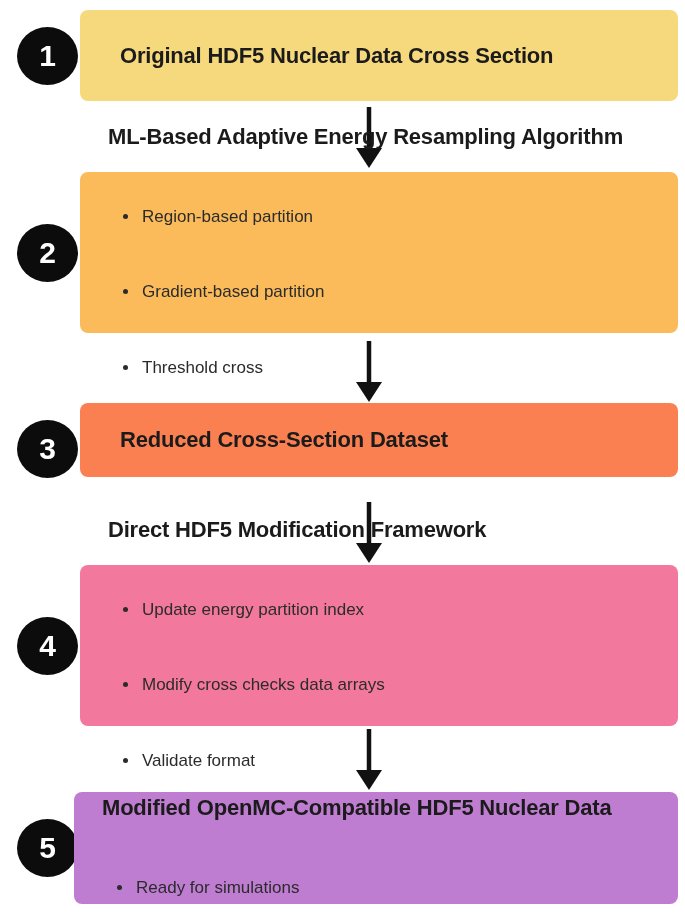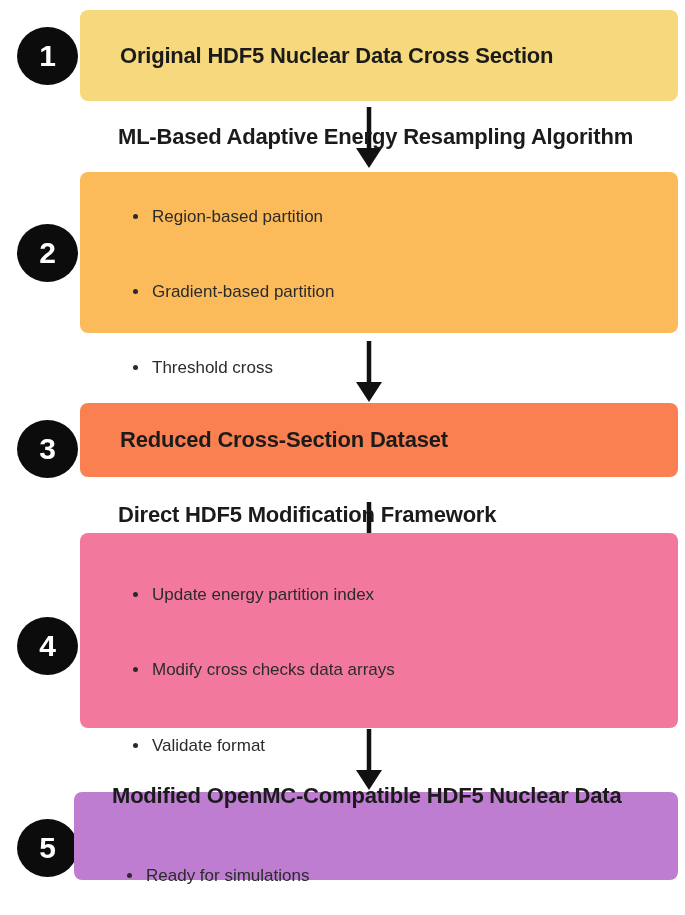--- a/index.html
+++ b/index.html
@@ -42,21 +42,21 @@
   }
   .box-center {
     display: flex;
     align-items: center;
     padding-left: 40px;
   }
   .box-col {
     display: flex;
     flex-direction: column;
     justify-content: center;
-    padding-left: 38px;
+    padding-left: 28px;
     padding-right: 8px;
   }
   .title {
     font-size: 22px;
     font-weight: 700;
     white-space: nowrap;
     letter-spacing: -0.2px;
   }
   ul.bullets {
     margin: 5px 0 0 0;
@@ -67,22 +67,22 @@
     font-size: 17px;
     color: #2b2b2b;
     line-height: 1.62;
     padding-left: 2px;
     margin-top: 48px;
   }
 
   #box1 { top: 10px;  height: 91px;  }
   #box2 { top: 172px; height: 161px; }
   #box3 { top: 403px; height: 74px;  }
-  #box4 { top: 533px; height: 195px; }
-  #box5 { top: 792px; height: 88px; left: 74px; width: 604px; }
+  #box4 { top: 565px; height: 161px; }
+  #box5 { top: 792px; height: 112px; left: 74px; width: 604px; }
 
   #badge1 { top: 27px;  }
   #badge2 { top: 224px; }
   #badge3 { top: 420px; }
   #badge4 { top: 617px; }
   #badge5 { top: 819px; }
 
   
   .arrow {
     position: absolute;

